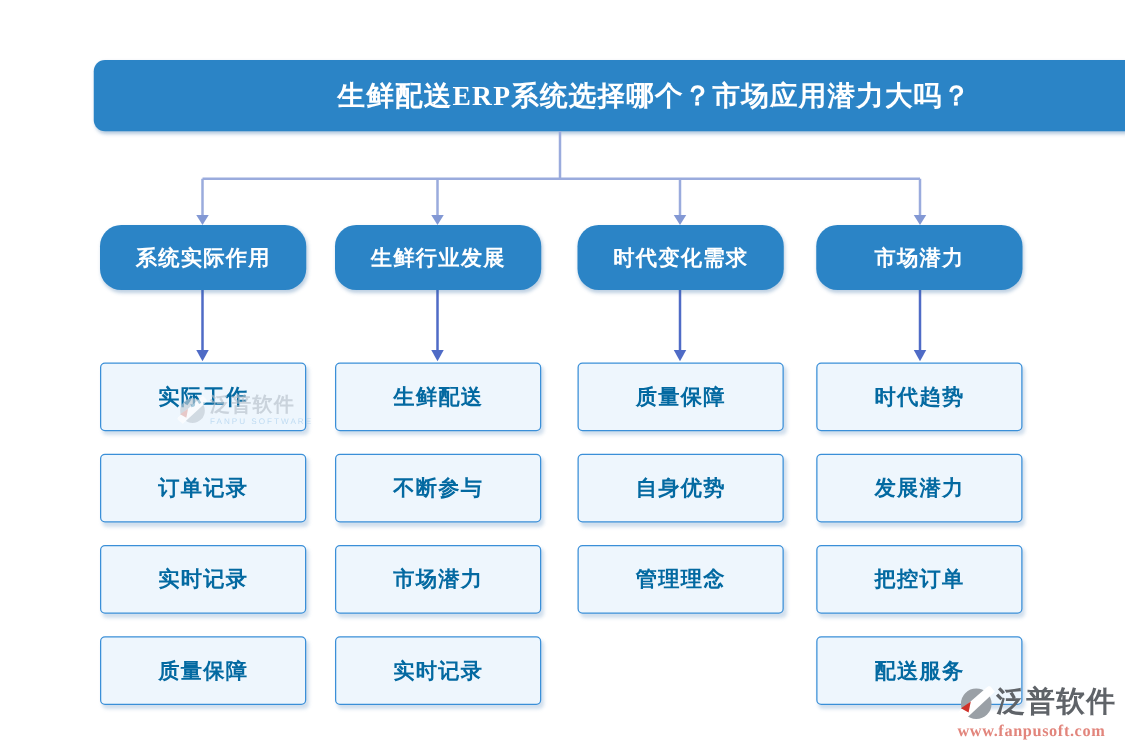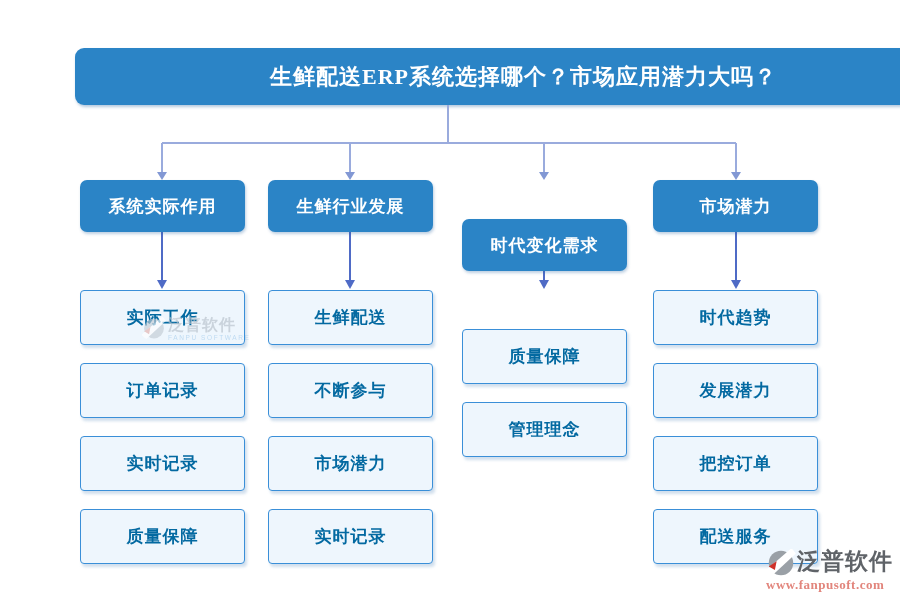--- a/index.html
+++ b/index.html
@@ -9,23 +9,23 @@
   }
   .title-box{
     position:absolute;left:75px;top:48px;width:897px;height:57px;
     background:#2b84c6;border-radius:9px;color:#ffffff;
     font-size:22px;font-weight:bold;letter-spacing:1px;
     display:flex;align-items:center;justify-content:center;
     box-shadow:1px 2px 3px rgba(40,100,160,.35);
   }
   svg.connectors{position:absolute;left:0;top:0;pointer-events:none;}
   .col{position:absolute;top:180px;width:165px;}
-  .col-c1{left:80px;} .col-c2{left:268px;} .col-c3{left:462px;margin-top:39px;} .col-c4{left:653px;}
+  .col-c1{left:80px;} .col-c2{left:268px;} .col-c3{left:462px;} .col-c4{left:653px;}
   .col-header{
-    height:52px;background:#2b84c6;border-radius:7px;color:#ffffff;
+    height:52px;background:#2b84c6;border-radius:17px;color:#ffffff;
     font-size:17px;font-weight:bold;letter-spacing:1px;
     display:flex;align-items:center;justify-content:center;
     box-shadow:1px 2px 3px rgba(40,100,160,.3);
   }
   .item{
     height:53px;margin-top:18px;background:#eef6fd;
     border:1.5px solid #3a8fd8;border-radius:4px;
     color:#0369a1;font-size:17px;font-weight:bold;letter-spacing:1px;
     display:flex;align-items:center;justify-content:center;
     box-shadow:2px 3px 3px rgba(140,175,210,.4);
@@ -93,20 +93,21 @@
     <div class="col-header">生鲜行业发展</div>
     <div class="item first">生鲜配送</div>
     <div class="item">不断参与</div>
     <div class="item">市场潜力</div>
     <div class="item">实时记录</div>
   </div>
 
   <div class="col col-c3">
     <div class="col-header">时代变化需求</div>
     <div class="item first">质量保障</div>
+    <div class="item">自身优势</div>
     <div class="item">管理理念</div>
   </div>
 
   <div class="col col-c4">
     <div class="col-header">市场潜力</div>
     <div class="item first">时代趋势</div>
     <div class="item">发展潜力</div>
     <div class="item">把控订单</div>
     <div class="item">配送服务</div>
   </div>

